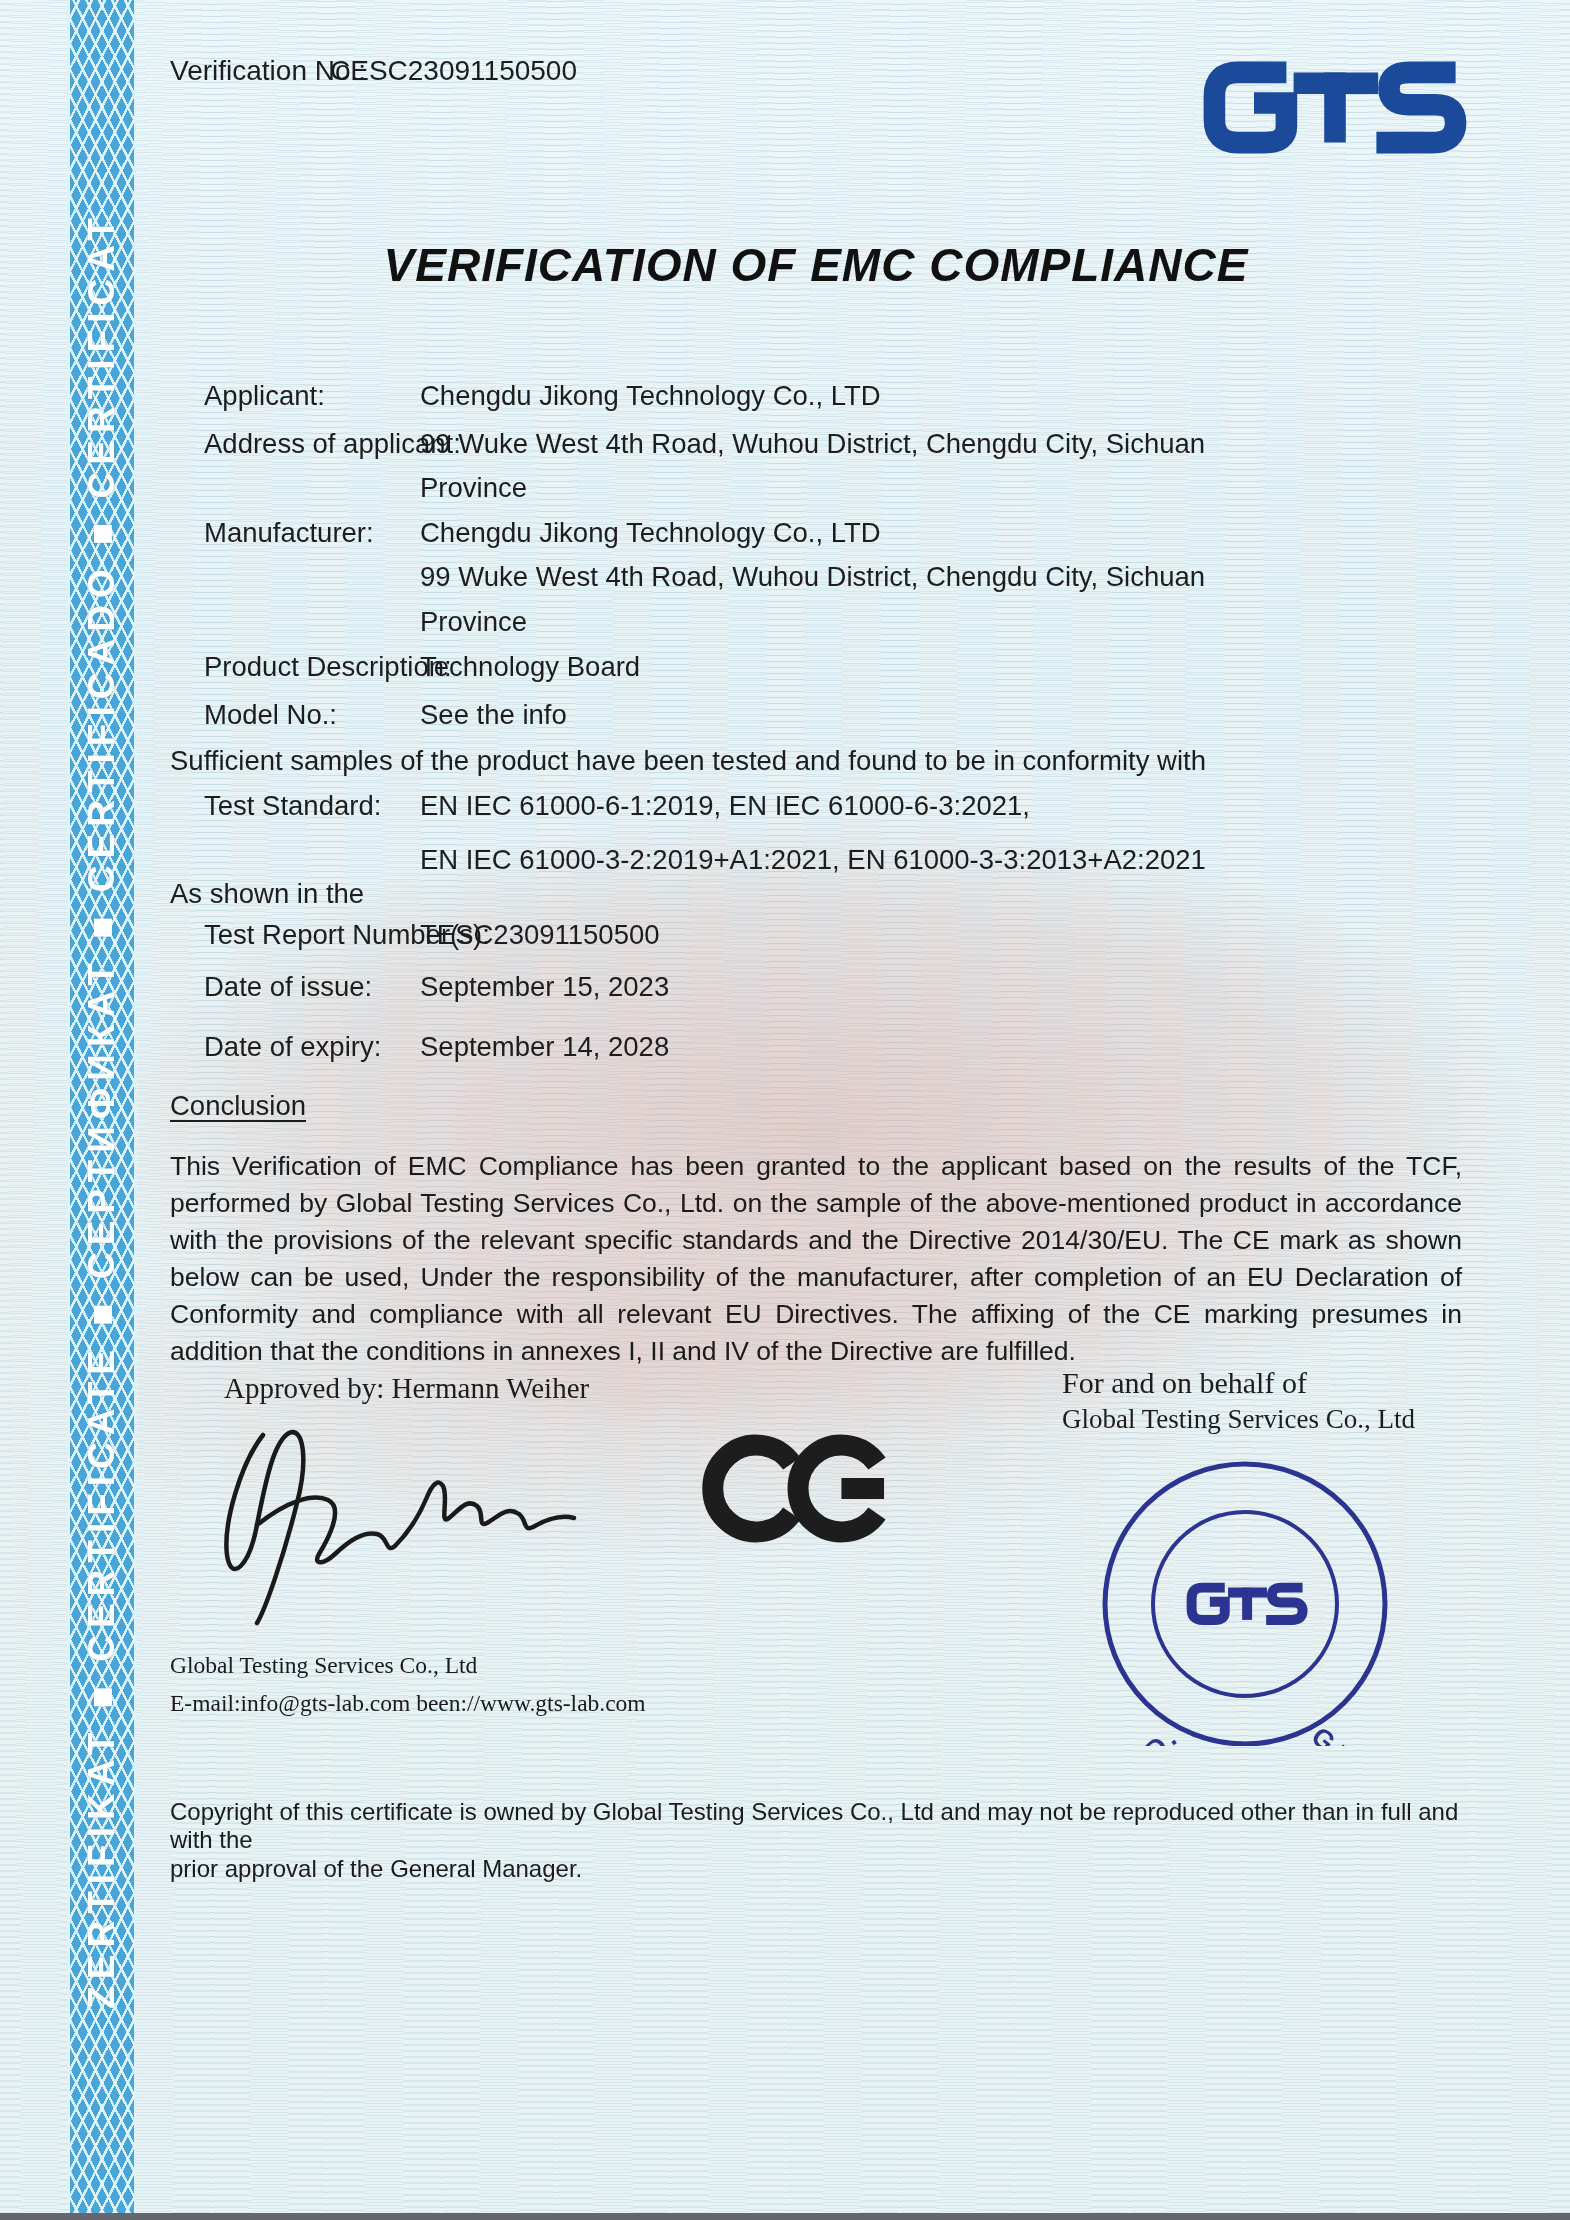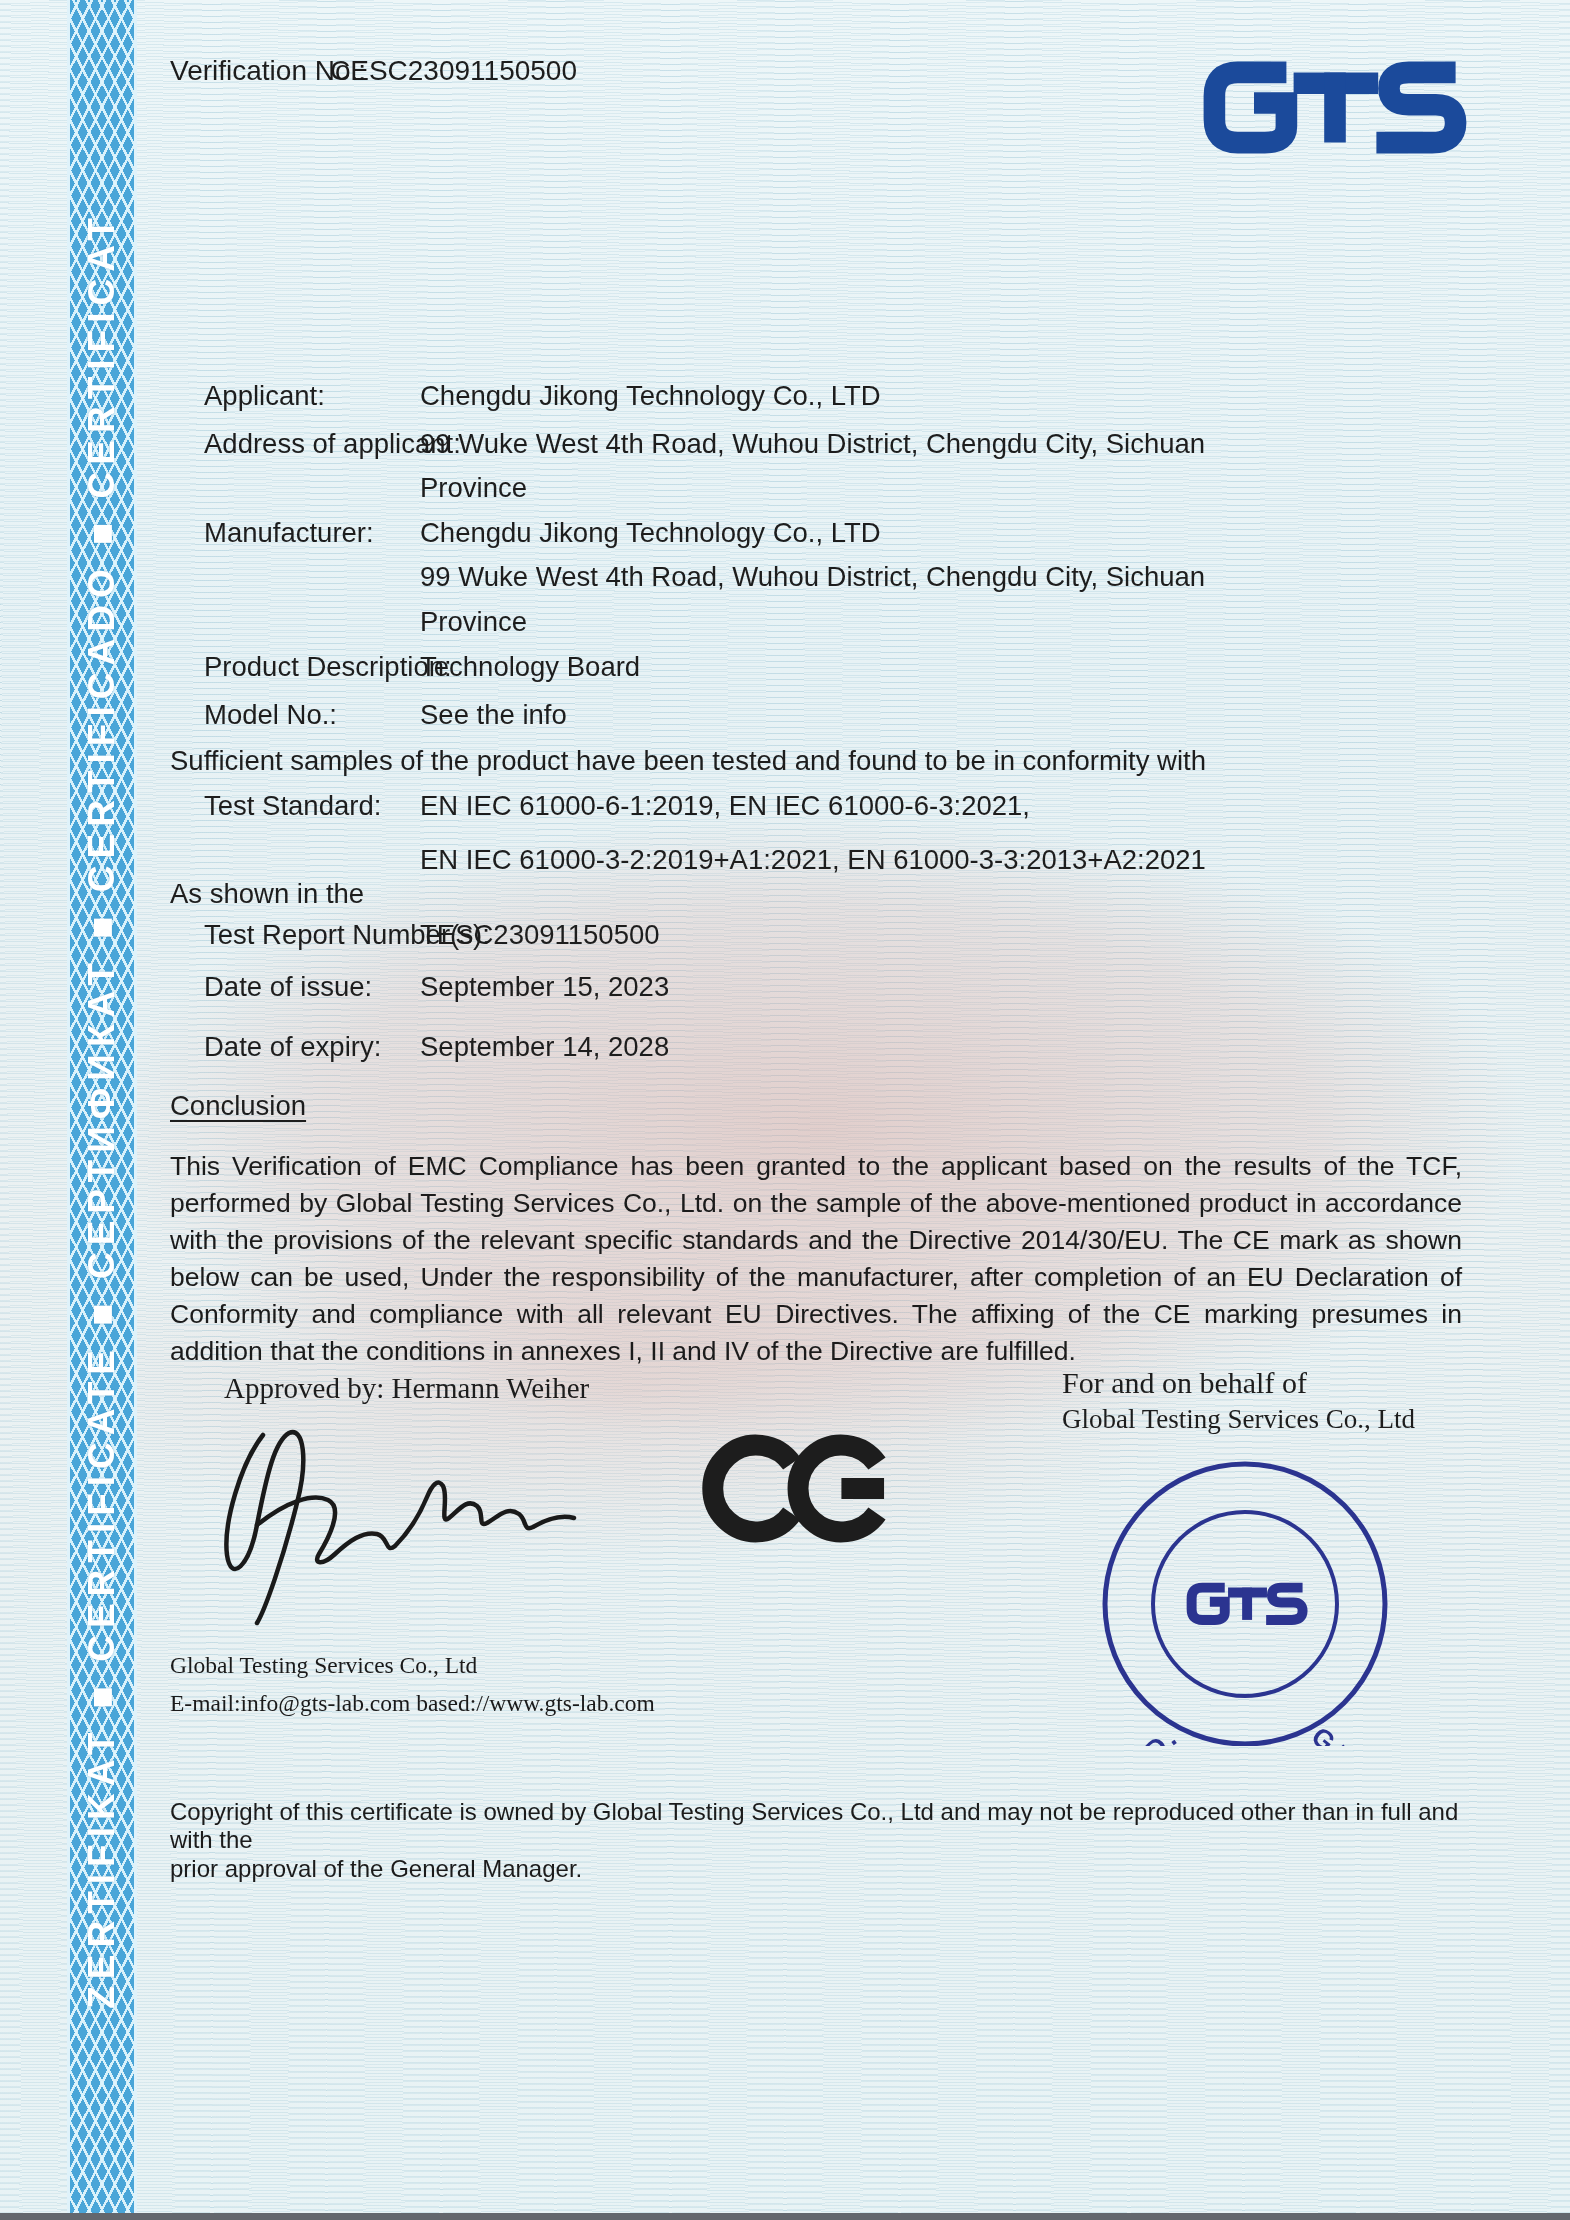--- a/index.html
+++ b/index.html
@@ -86,20 +86,21 @@
 
   <svg class="logo-svg" width="270" height="99" viewBox="0 0 300 110" style="color:#1b4a9b">
     <g id="gtslogo" fill="none" stroke="currentColor" stroke-width="24" stroke-linecap="butt" stroke-linejoin="miter">
       <path d="M 96,16 L 42,16 Q 16,16 16,42 L 16,68 Q 16,94 42,94 L 72,94 Q 96,94 96,76 L 96,50 L 60,50"></path>
       <path d="M 104,28 L 198,28"></path>
       <path d="M 150,16 L 150,94"></path>
       <path d="M 284,16 L 232,16 Q 210,16 210,34 Q 210,52 232,52 L 262,52 Q 284,52 284,72 Q 284,94 258,94 L 196,94"></path>
     </g>
   </svg>
 
+  <div class="title">VERIFICATION OF EMC COMPLIANCE</div>
 
   <div class="row" style="top:380px">
     <span class="lbl">Applicant:</span>
     <span class="val">Chengdu Jikong Technology Co., LTD</span>
   </div>
   <div class="row" style="top:428px">
     <span class="lbl">Address of applicant:</span>
     <span class="val">99 Wuke West 4th Road, Wuhou District, Chengdu City, Sichuan</span>
   </div>
   <div class="row" style="top:472px">
@@ -182,19 +183,19 @@
     <text font-family="Liberation Sans, sans-serif" font-size="27" font-weight="bold" letter-spacing="3" fill="#2b3490">
       <textPath href="#arcTop" startOffset="50%" text-anchor="middle">GLOBAL TESTING SERVICES CO.,LTD.</textPath>
     </text>
     <text font-family="Liberation Sans, sans-serif" font-size="25" font-weight="bold" letter-spacing="3" fill="#2b3490">
       <textPath href="#arcBottom" startOffset="50%" text-anchor="middle">CERTIFICATION</textPath>
     </text>
     <use href="#gtslogo" transform="translate(85,125) scale(0.414)" style="color:#2b3490"></use>
   </svg>
 
   <div class="foot f1">Global Testing Services Co., Ltd</div>
-  <div class="foot f2">E-mail:info@gts-lab.com  based://www.gts-lab.com</div>
+  <div class="foot f2">E-mail:info@gts-lab.com  been://www.gts-lab.com</div>
 
   <div class="copy c1">Copyright of this certificate is owned by Global Testing Services Co., Ltd and may not be reproduced other than in full and with the</div>
   <div class="copy c2">prior approval of the General Manager.</div>
 
   <div class="scan-edge"></div>
 </div>
 
 </body></html>

